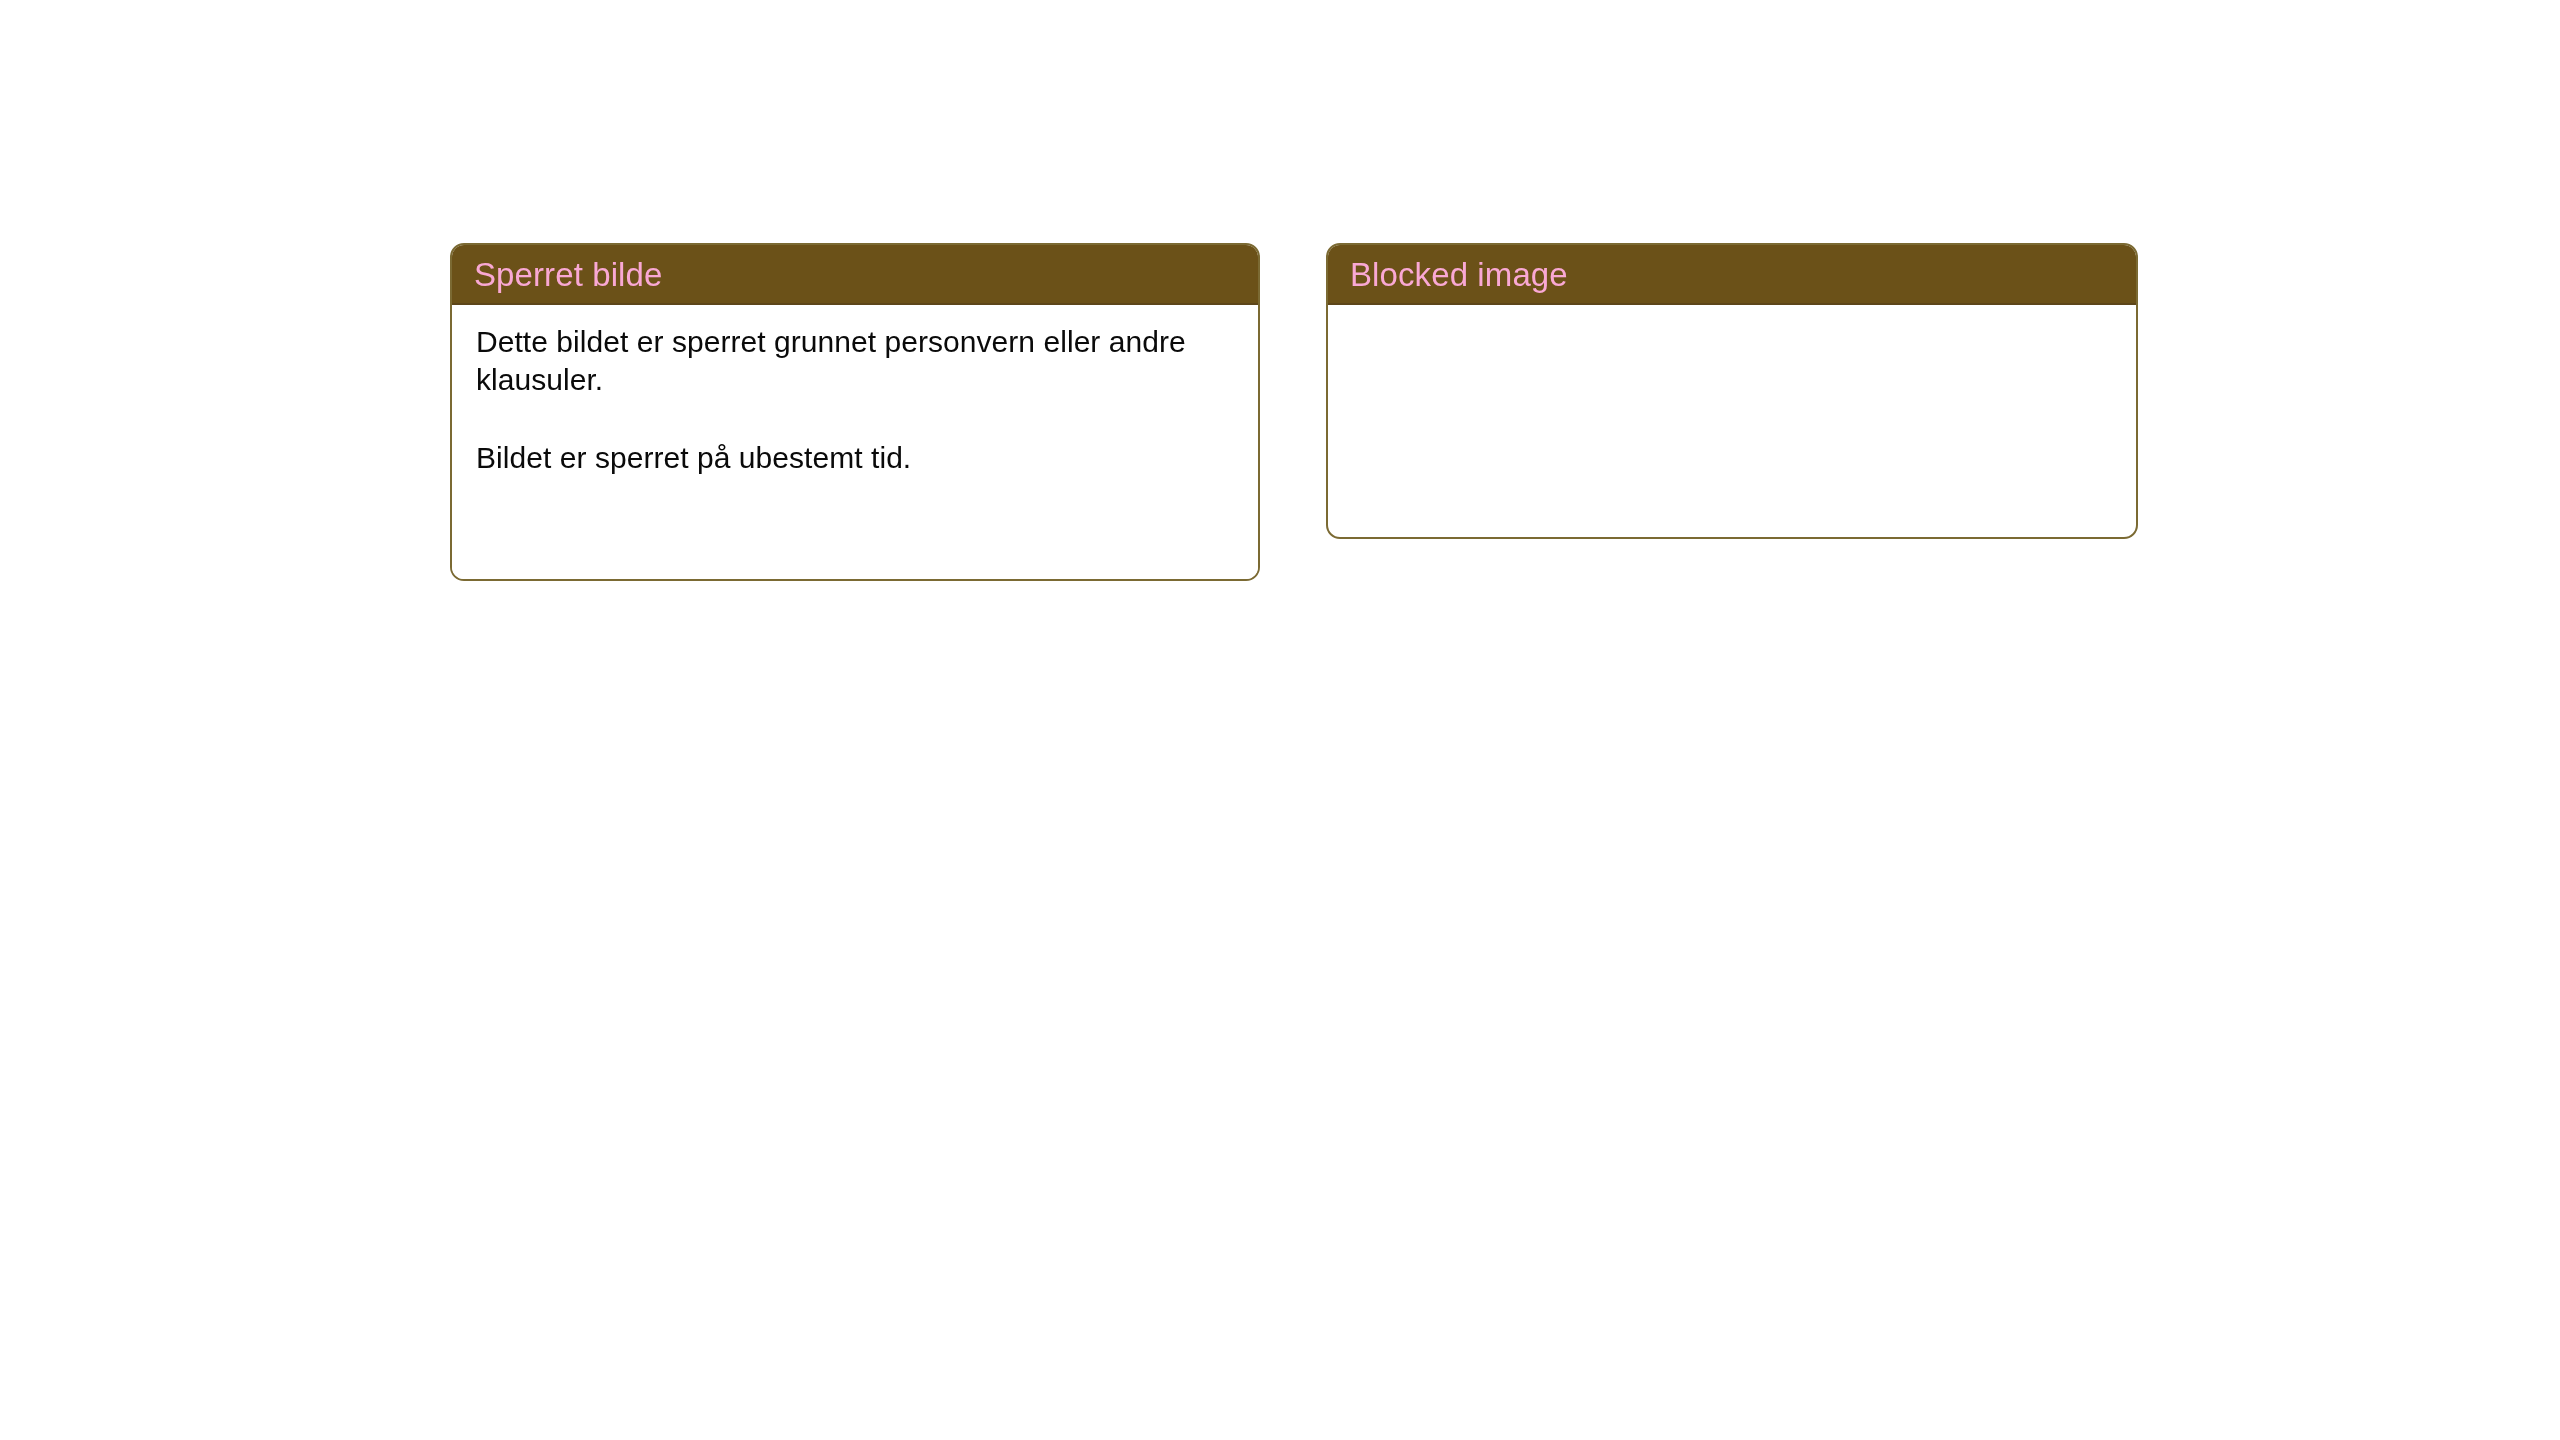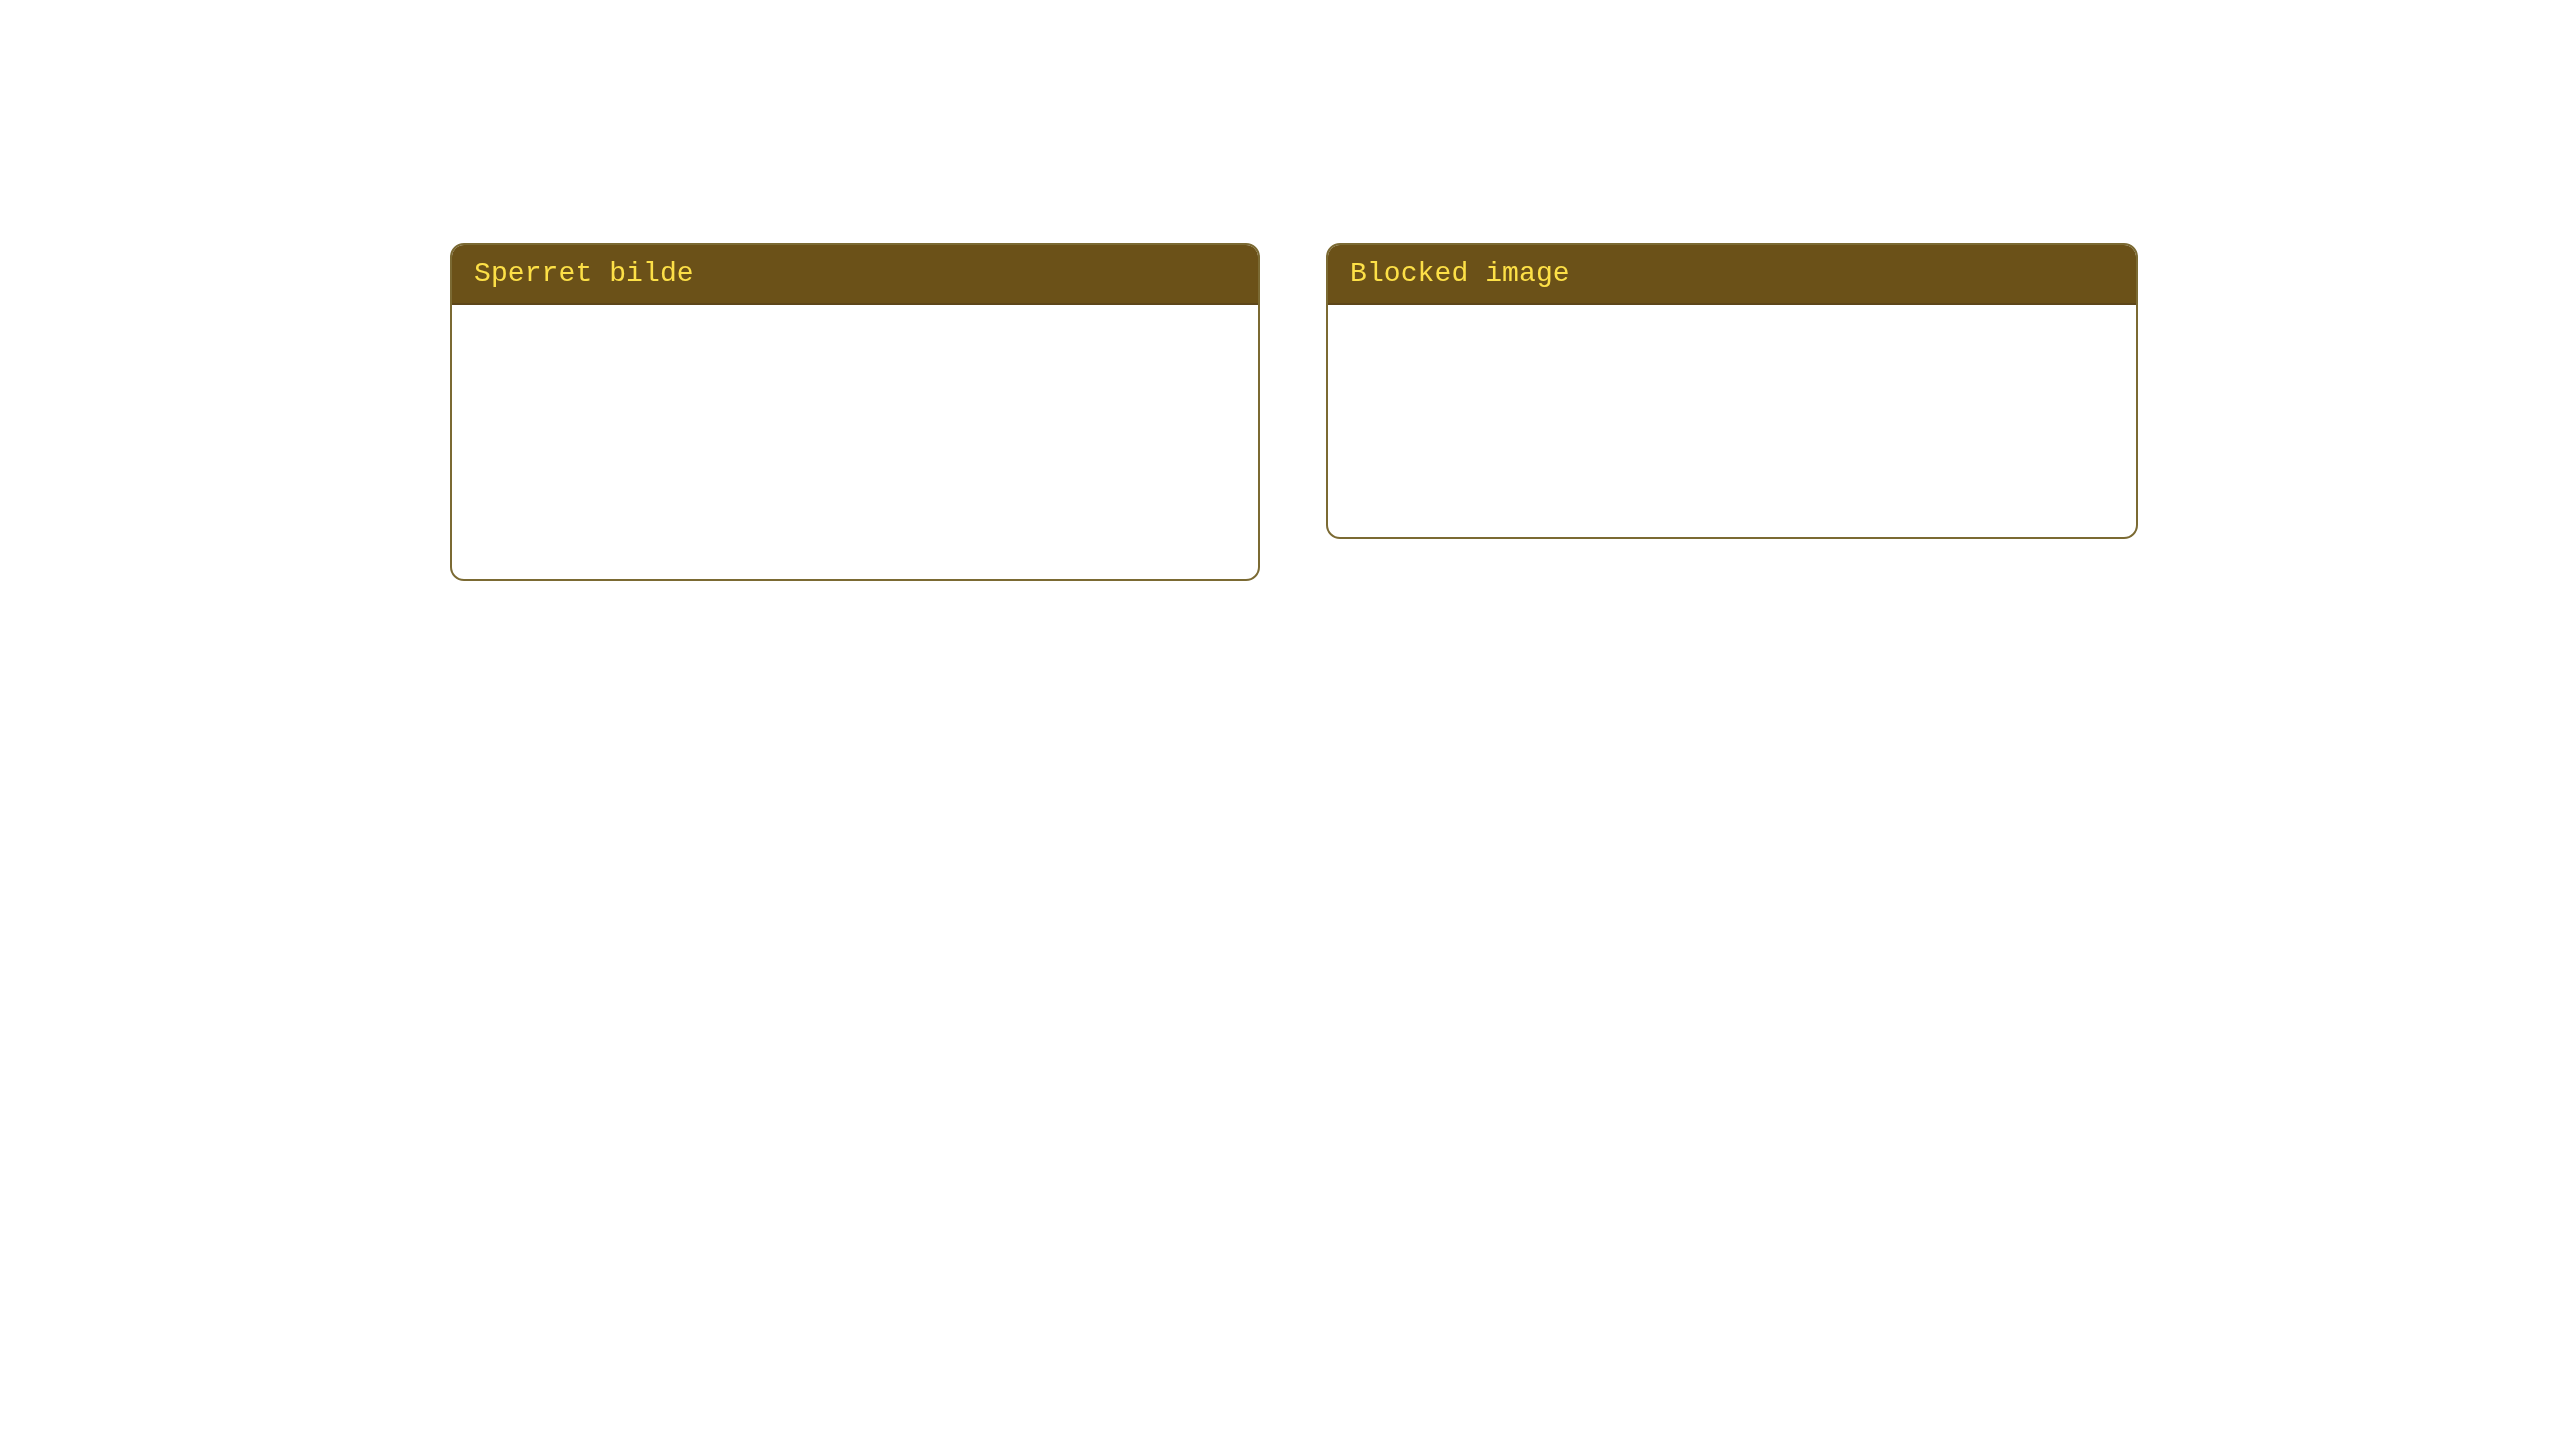--- a/index.html
+++ b/index.html
@@ -59,27 +59,26 @@
     border-bottom: 2px solid #5d461a;
     box-sizing: border-box;
     height: 60px;
     display: flex;
     align-items: center;
     padding: 0 0 0 22px;
     flex: 0 0 auto;
   }
 
   .panel-title {
-    color: #fde047;
-    font-size: 28px;
+    color: #f9a8d4;
+    font-size: 33px;
     line-height: 1;
     font-weight: 400;
     letter-spacing: 0.1px;
     white-space: nowrap;
-    font-family: Liberation Mono, monospace;
   }
 
   .panel-body {
     flex: 1 1 auto;
     box-sizing: border-box;
     padding: 18px 22px 0 24px;
     background: #ffffff;
   }
 
   .panel-paragraph {
@@ -99,20 +98,24 @@
 <body>
 
 <div id="stage">
 
   <div class="panel-group">
 
     <section class="panel panel-no">
       <div class="panel-header">
         <span class="panel-title">Sperret bilde</span>
       </div>
+      <div class="panel-body">
+        <p class="panel-paragraph">Dette bildet er sperret grunnet personvern eller andre klausuler.</p>
+        <p class="panel-paragraph">Bildet er sperret på ubestemt tid.</p>
+      </div>
     </section>
 
     <section class="panel panel-en">
       <div class="panel-header">
         <span class="panel-title">Blocked image</span>
       </div>
     </section>
 
   </div>
 </div>

